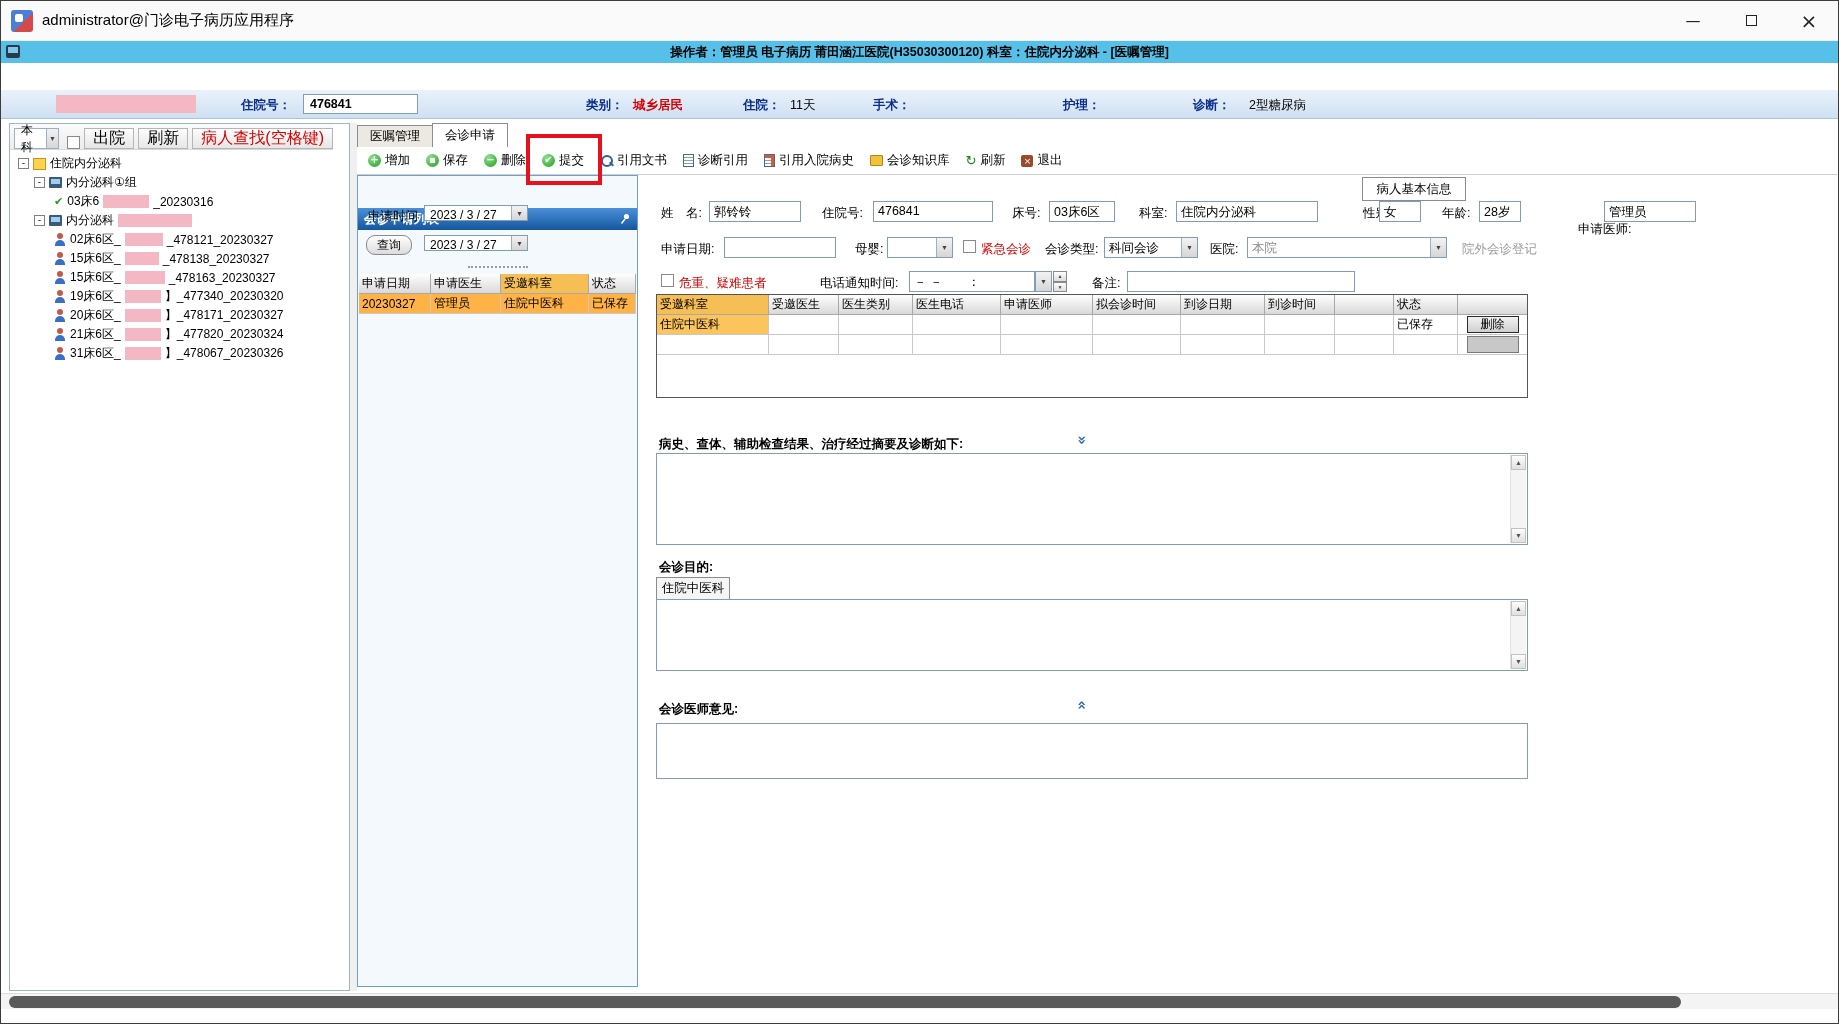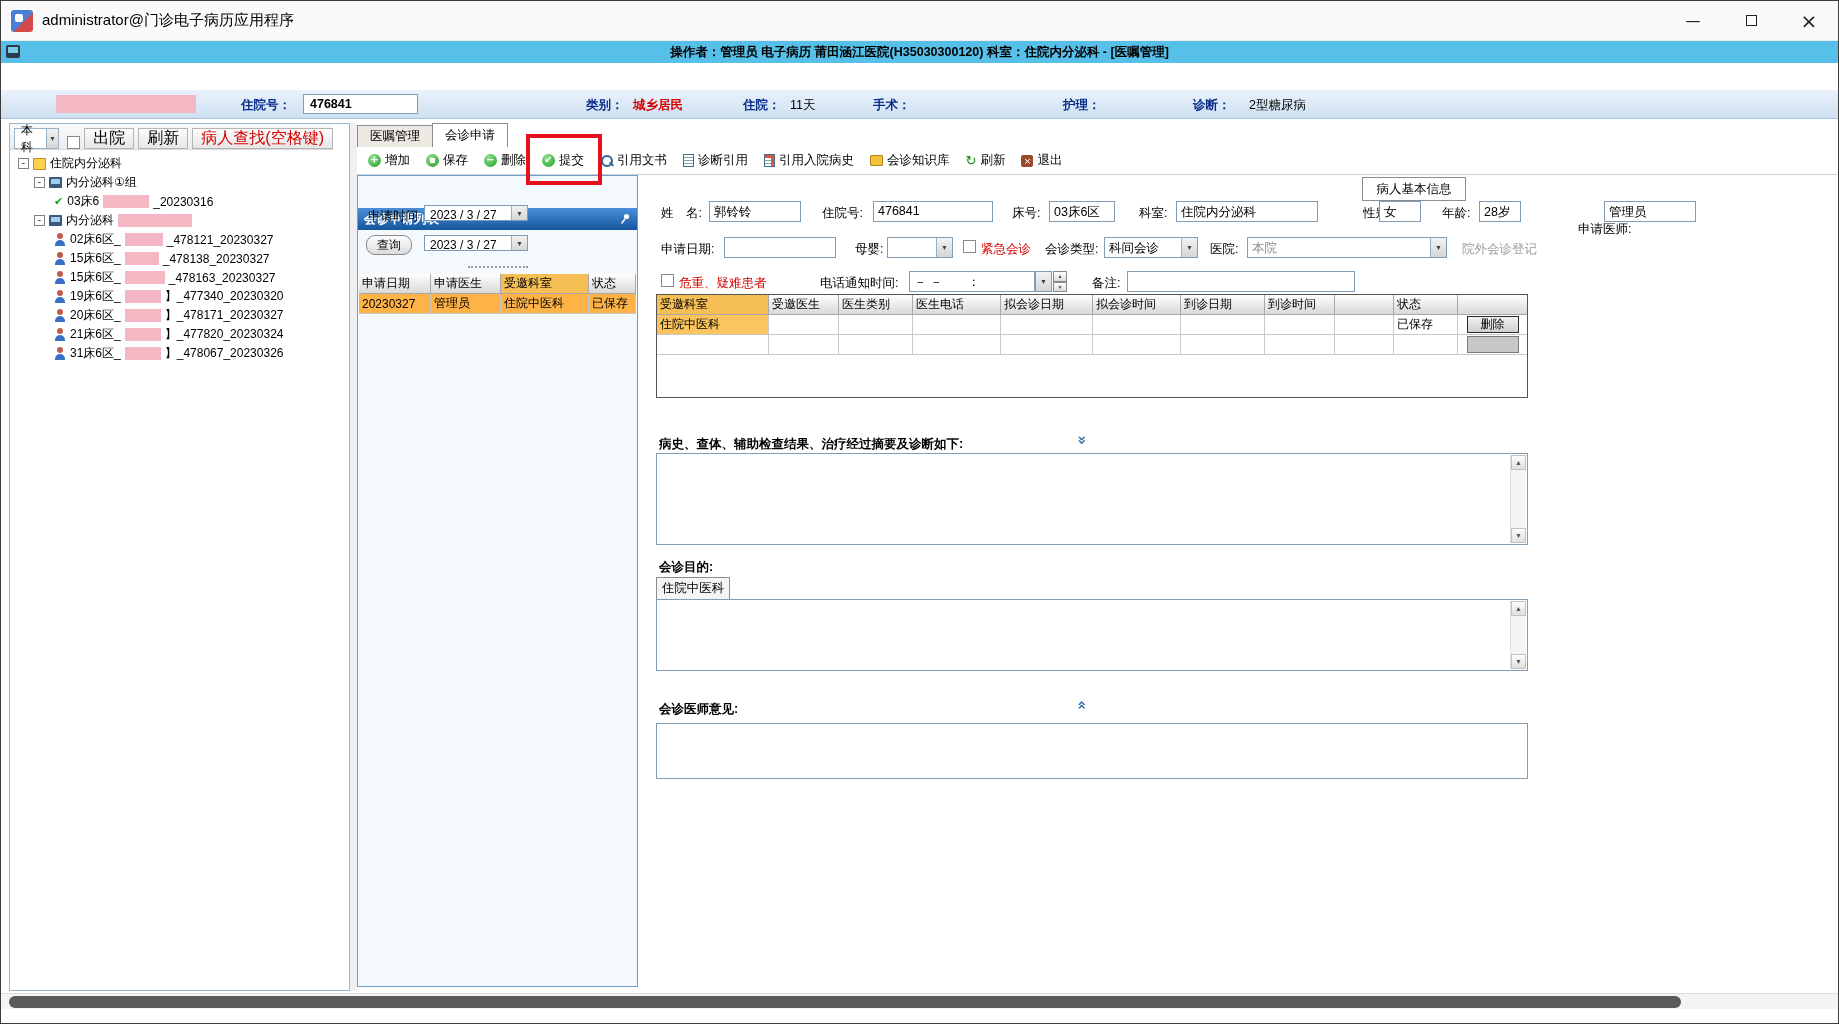--- a/index.html
+++ b/index.html
@@ -389,21 +389,21 @@
       </div>
       <span class="f-lbl" style="left:445px;top:100px;">备注:</span>
       <div class="tb" style="left:480px;top:96px;width:228px;"></div>
 
       <div class="grid" style="left:9px;top:119px;width:872px;border:1px solid #555;background:#fff;">
         <div class="hrow">
           <div class="hc orange" style="width:112px;">受邀科室</div>
           <div class="hc" style="width:70px;">受邀医生</div>
           <div class="hc" style="width:74px;">医生类别</div>
           <div class="hc" style="width:88px;">医生电话</div>
-          <div class="hc" style="width:92px;">拟会诊日期</div>
+          <div class="hc" style="width:92px;">申请医师</div>
           <div class="hc" style="width:88px;">拟会诊时间</div>
           <div class="hc" style="width:84px;">到诊日期</div>
           <div class="hc" style="width:70px;">到诊时间</div>
           <div class="hc" style="width:59px;"></div>
           <div class="hc" style="width:64px;">状态</div>
           <div class="hc" style="width:69px;border-right:none;"></div>
         </div>
         <div class="drow">
           <div class="dc" style="width:112px;background:#fcc45c;">住院中医科</div>
           <div class="dc" style="width:70px;"></div>

